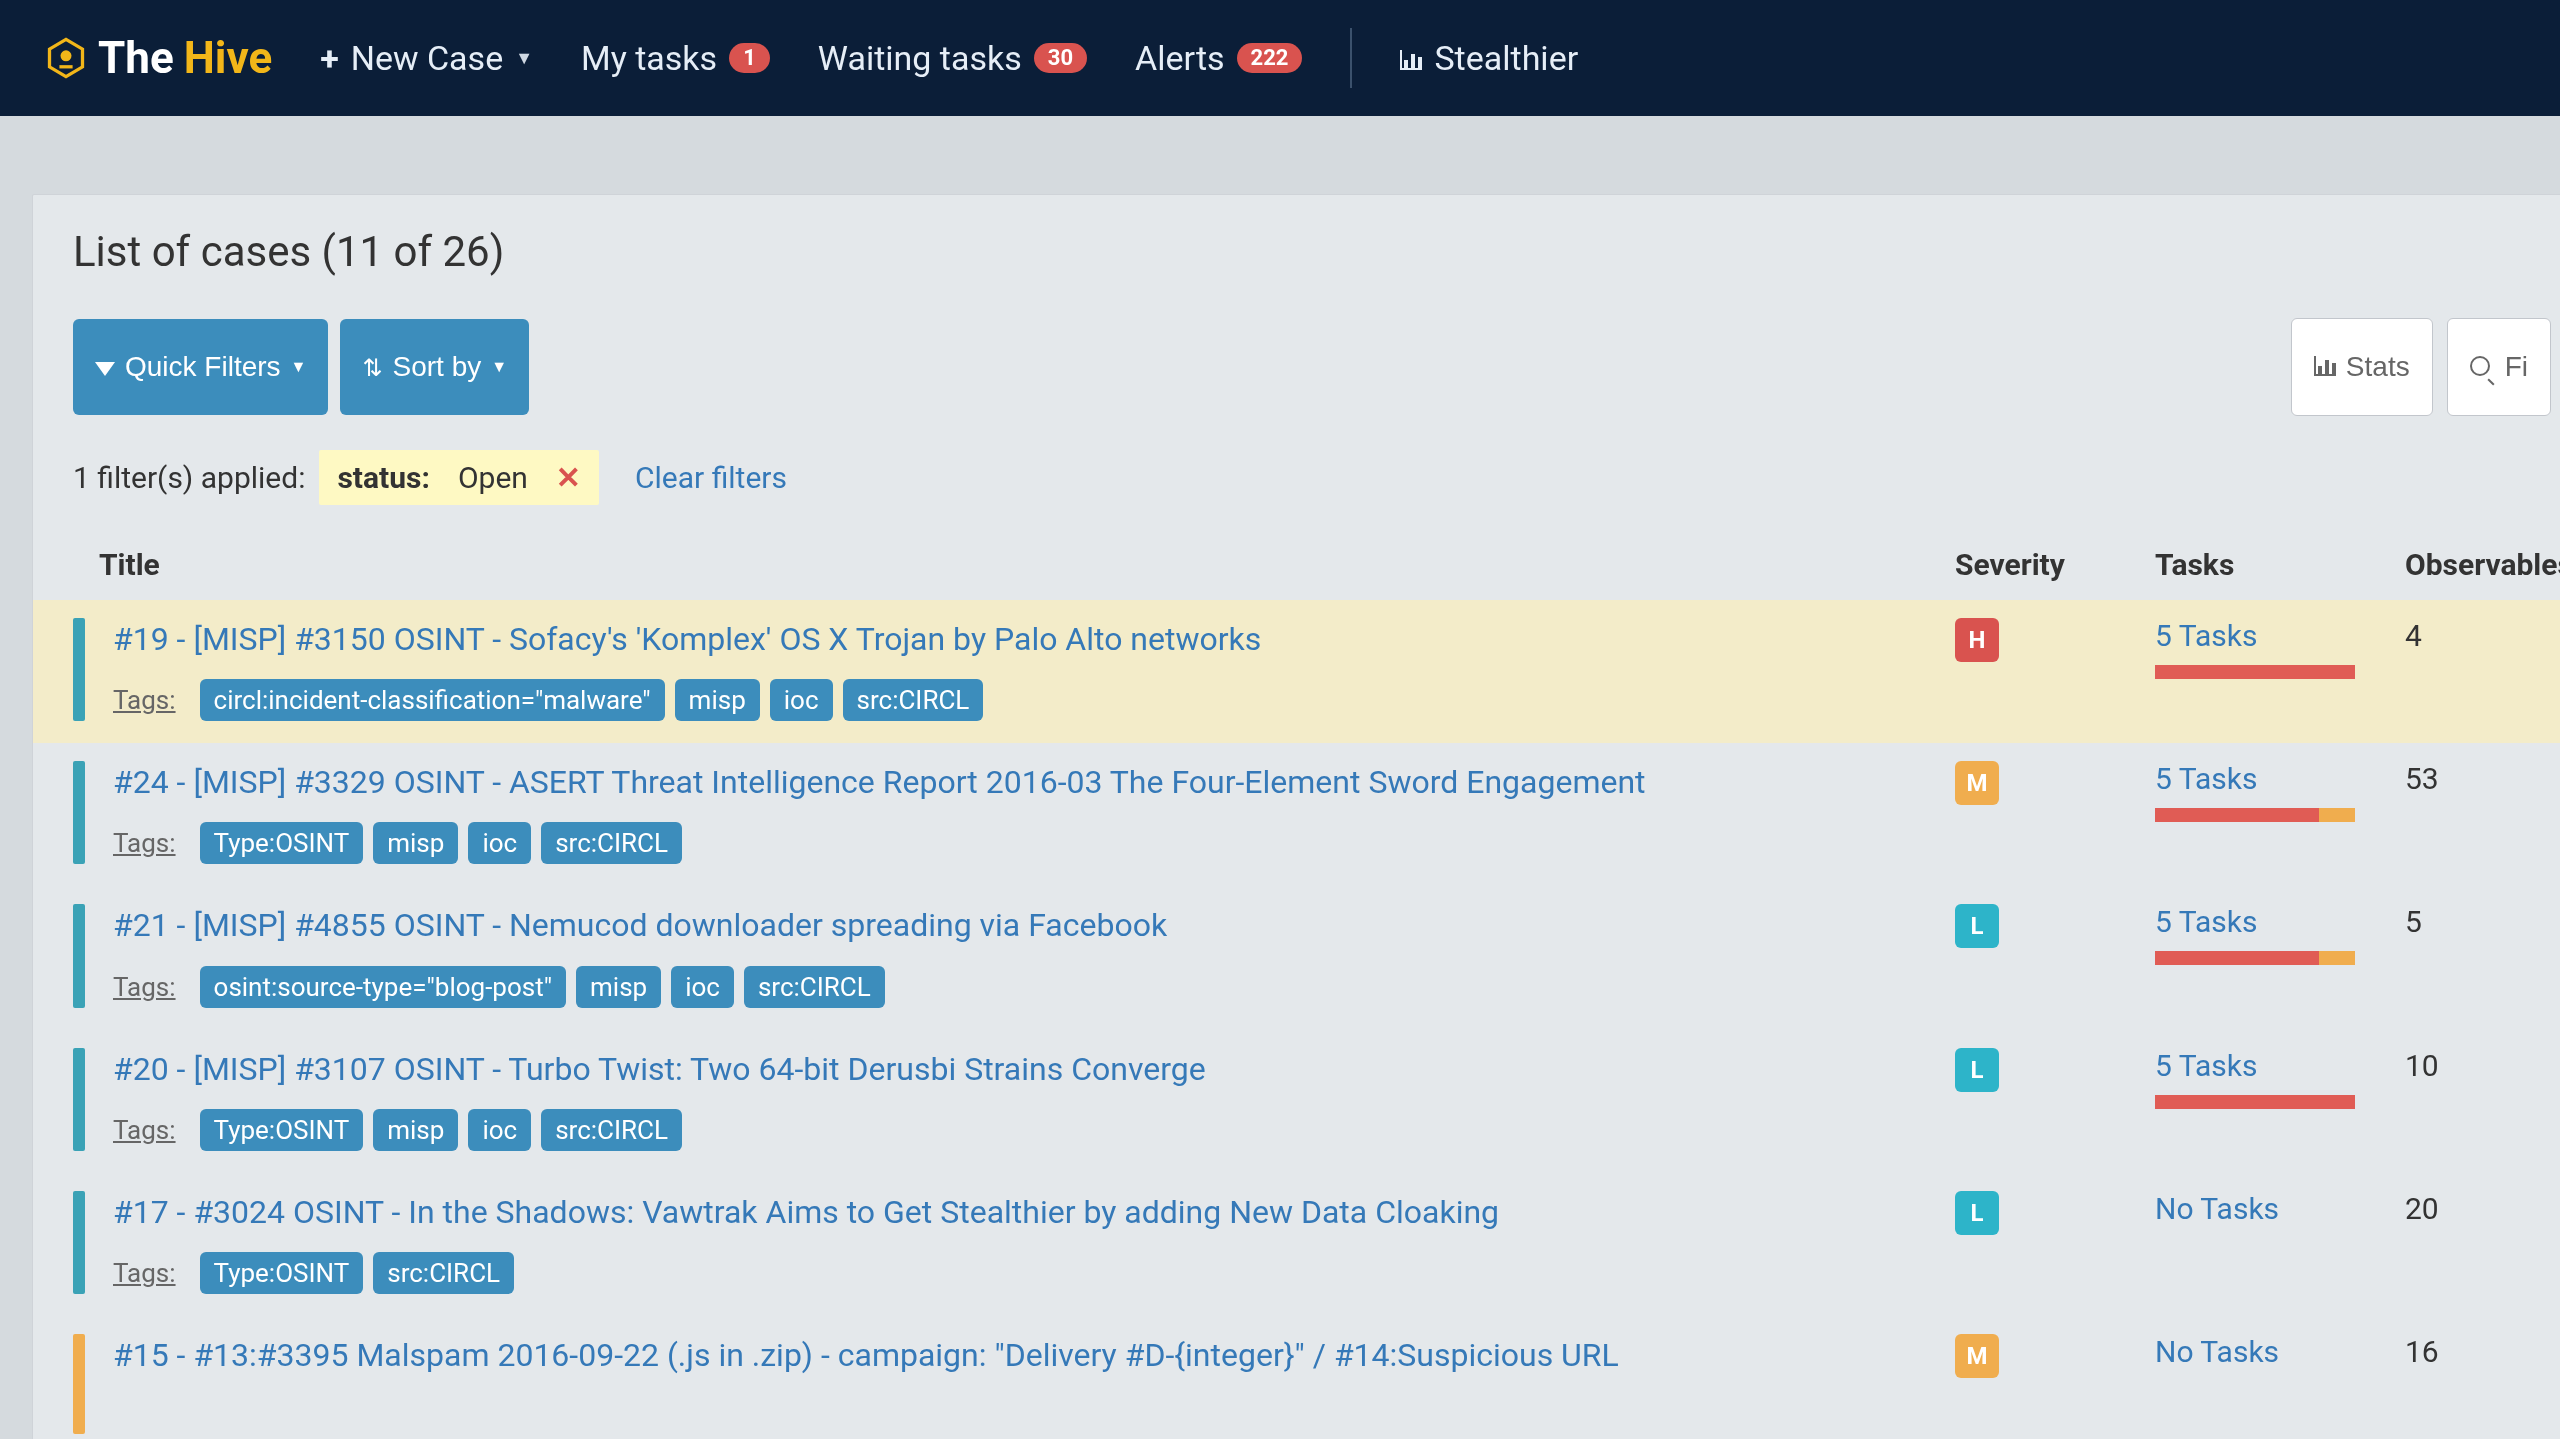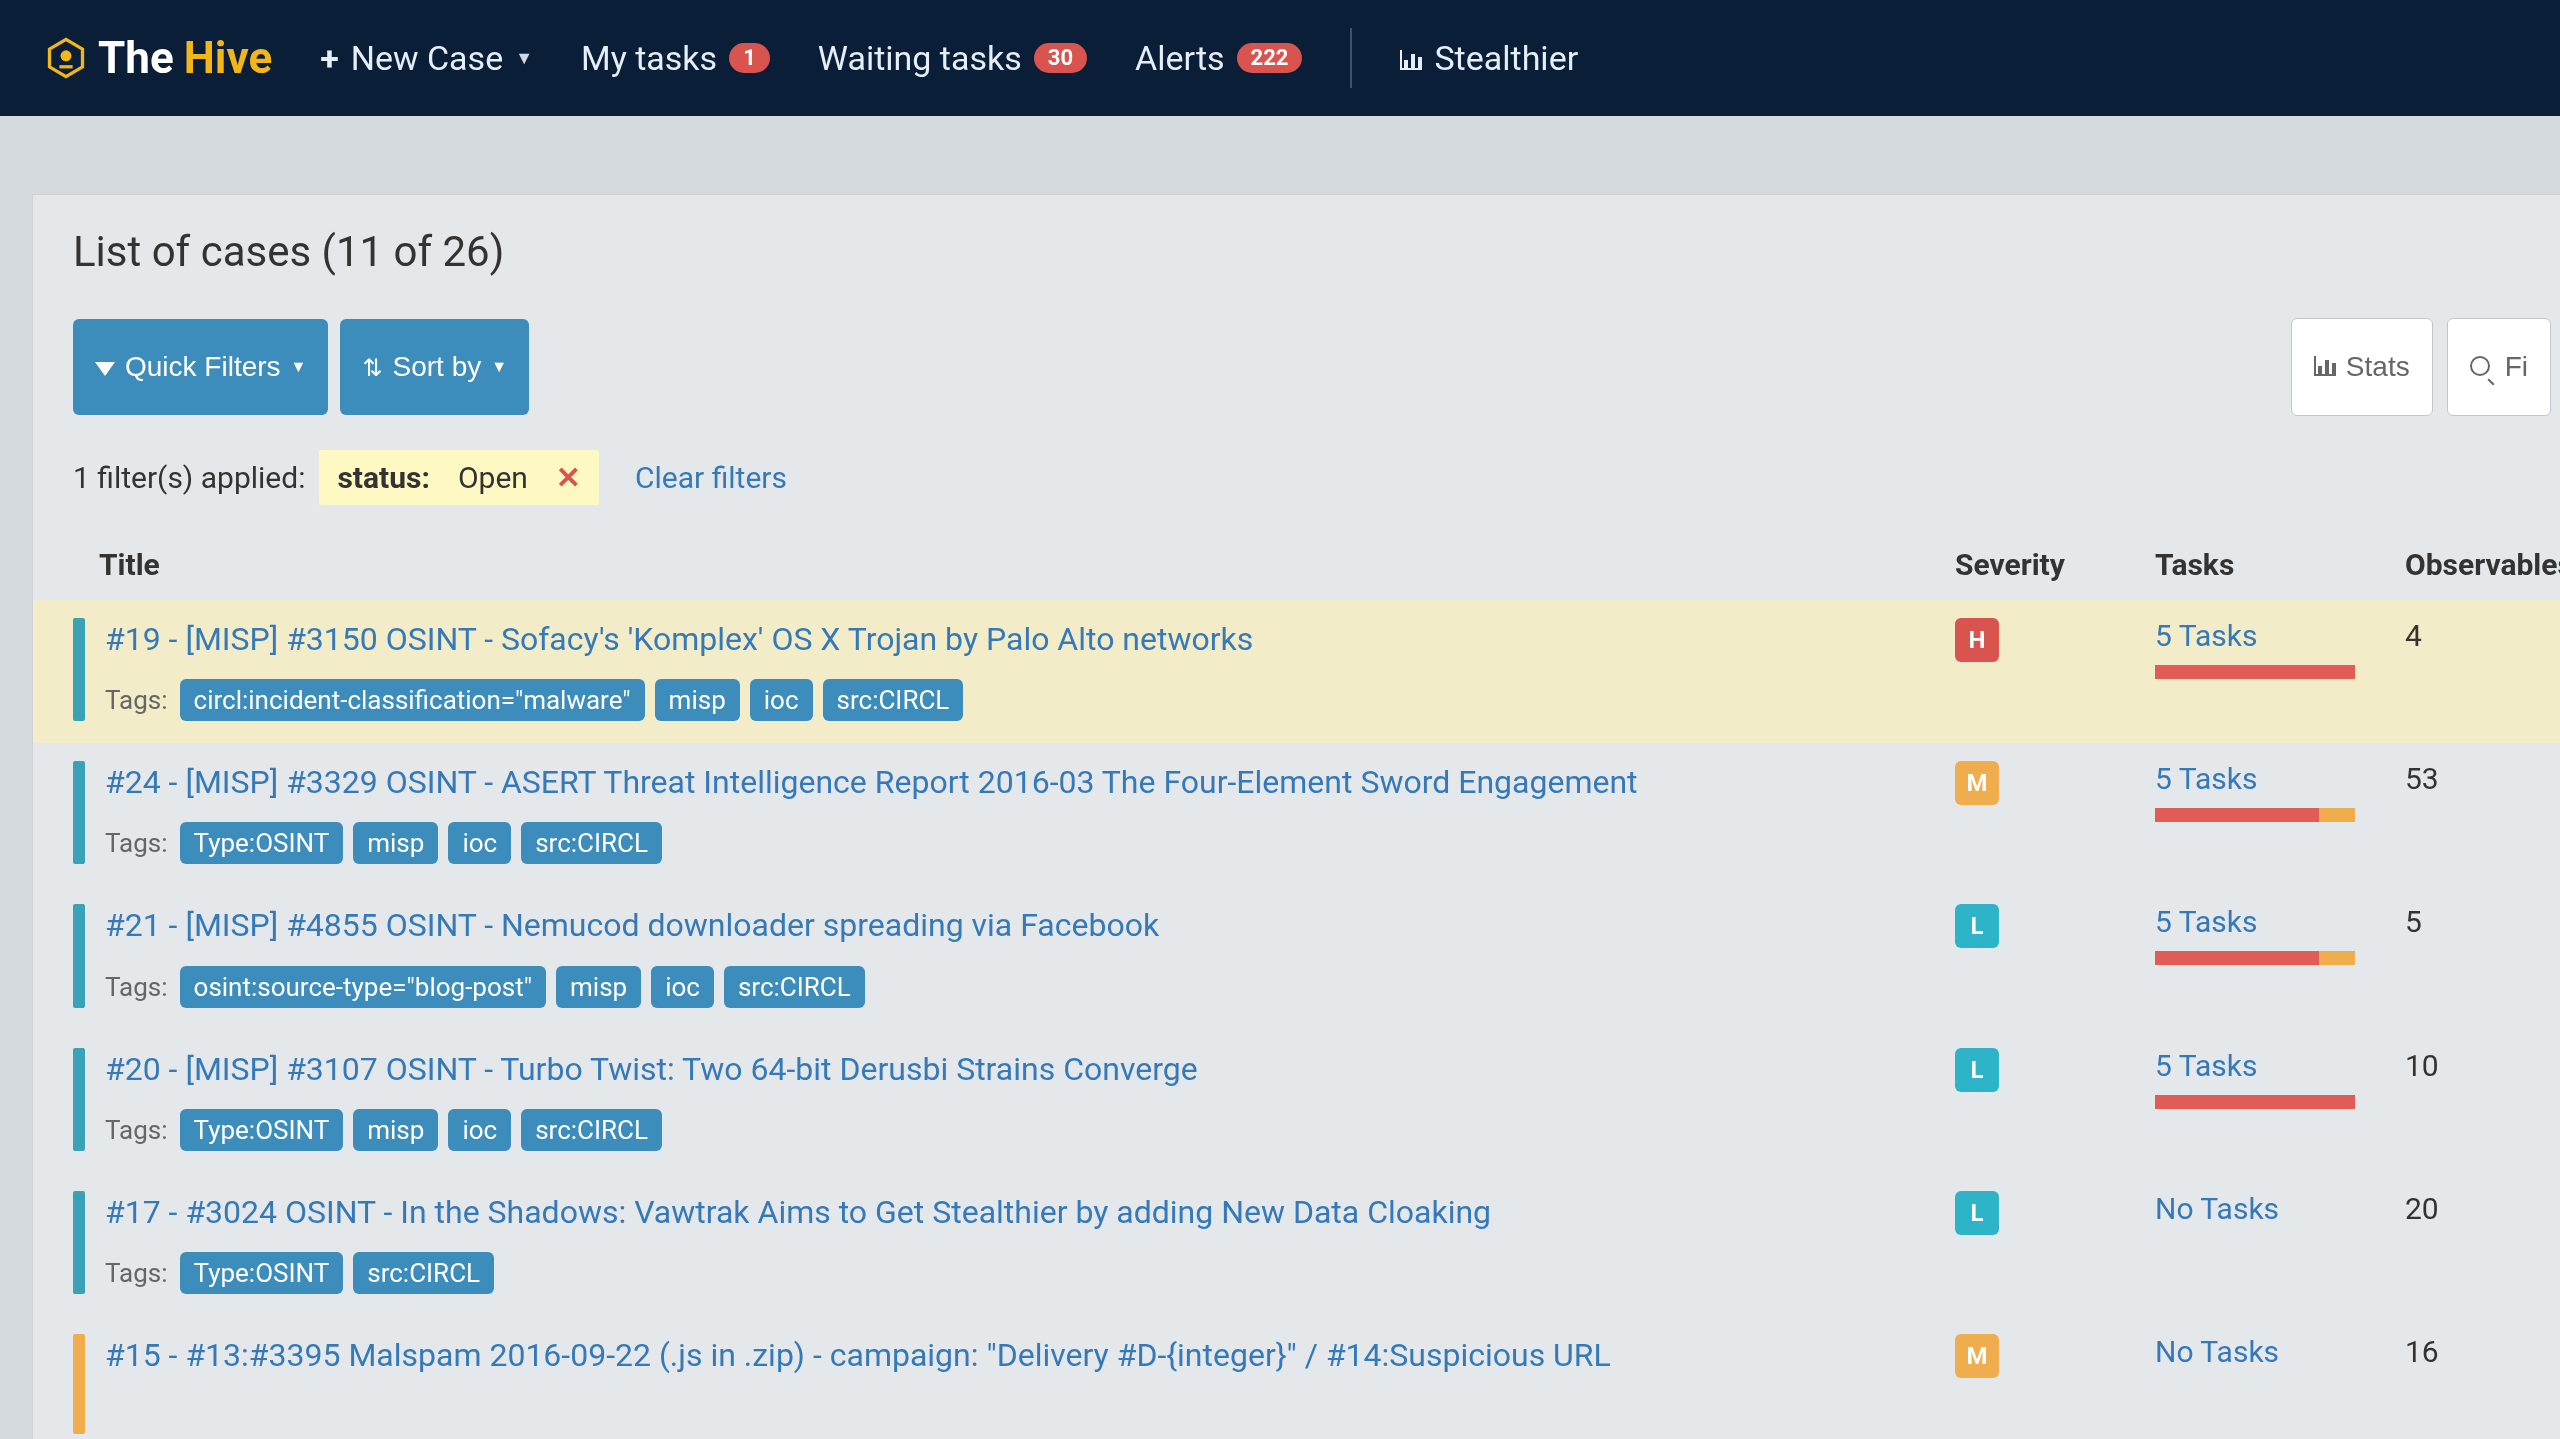--- a/index.html
+++ b/index.html
@@ -32,24 +32,24 @@
 .clear-link { color: #3579b8; cursor: pointer; margin-left: 22px; }
 
 
 .table-header, .case-row { display: grid; grid-template-columns: 12px 1870px 200px 250px 230px; align-items: start; }
 .table-header { padding: 18px 28px 18px 40px; font-size: 30px; font-weight: 700; color: #333; border-bottom: 0; }
 .table-header .col-title { padding-left: 14px; }
 .case-row { padding: 18px 28px 22px 40px; min-height: 128px; }
 .case-row.highlight { background: #f3ecc9; }
 .stripe { background: #3aa2b6; height: 100%; min-height: 100px; border-radius: 2px; }
 .stripe.orange { background: #f0ad4e; }
-.col-body { padding-left: 20px; padding-right: 20px; }
+.col-body { padding-left: 28px; padding-right: 20px; }
 .case-title { color: #3579b8; font-size: 32px; line-height: 1.35; }
 .tagline { margin-top: 18px; display: flex; flex-wrap: wrap; gap: 10px; align-items: center; font-size: 26px; }
-.tagline-label { color: #666; margin-right: 2px; }
+.tagline-label { color: #666; margin-right: 14px; text-decoration: underline; }
 .tag { background: #3c8dbc; color: #fff; border-radius: 6px; padding: 6px 14px; }
 
 .sev { display:inline-flex; align-items:center; justify-content:center; width: 44px; height: 44px; border-radius: 6px; color:#fff; font-size:24px; font-weight:700; }
 .sev-H { background:#d9534f; } .sev-M { background:#f0ad4e; } .sev-L { background:#2db4c9; }
 
 .task-link { color:#3579b8; font-size: 30px; }
 .task-bar { width: 200px; height: 14px; margin-top: 12px; display:flex; }
 .task-bar .seg-red { background:#e05c55; height:100%; }
 .task-bar .seg-yellow { background:#f0ad4e; height:100%; }
 

